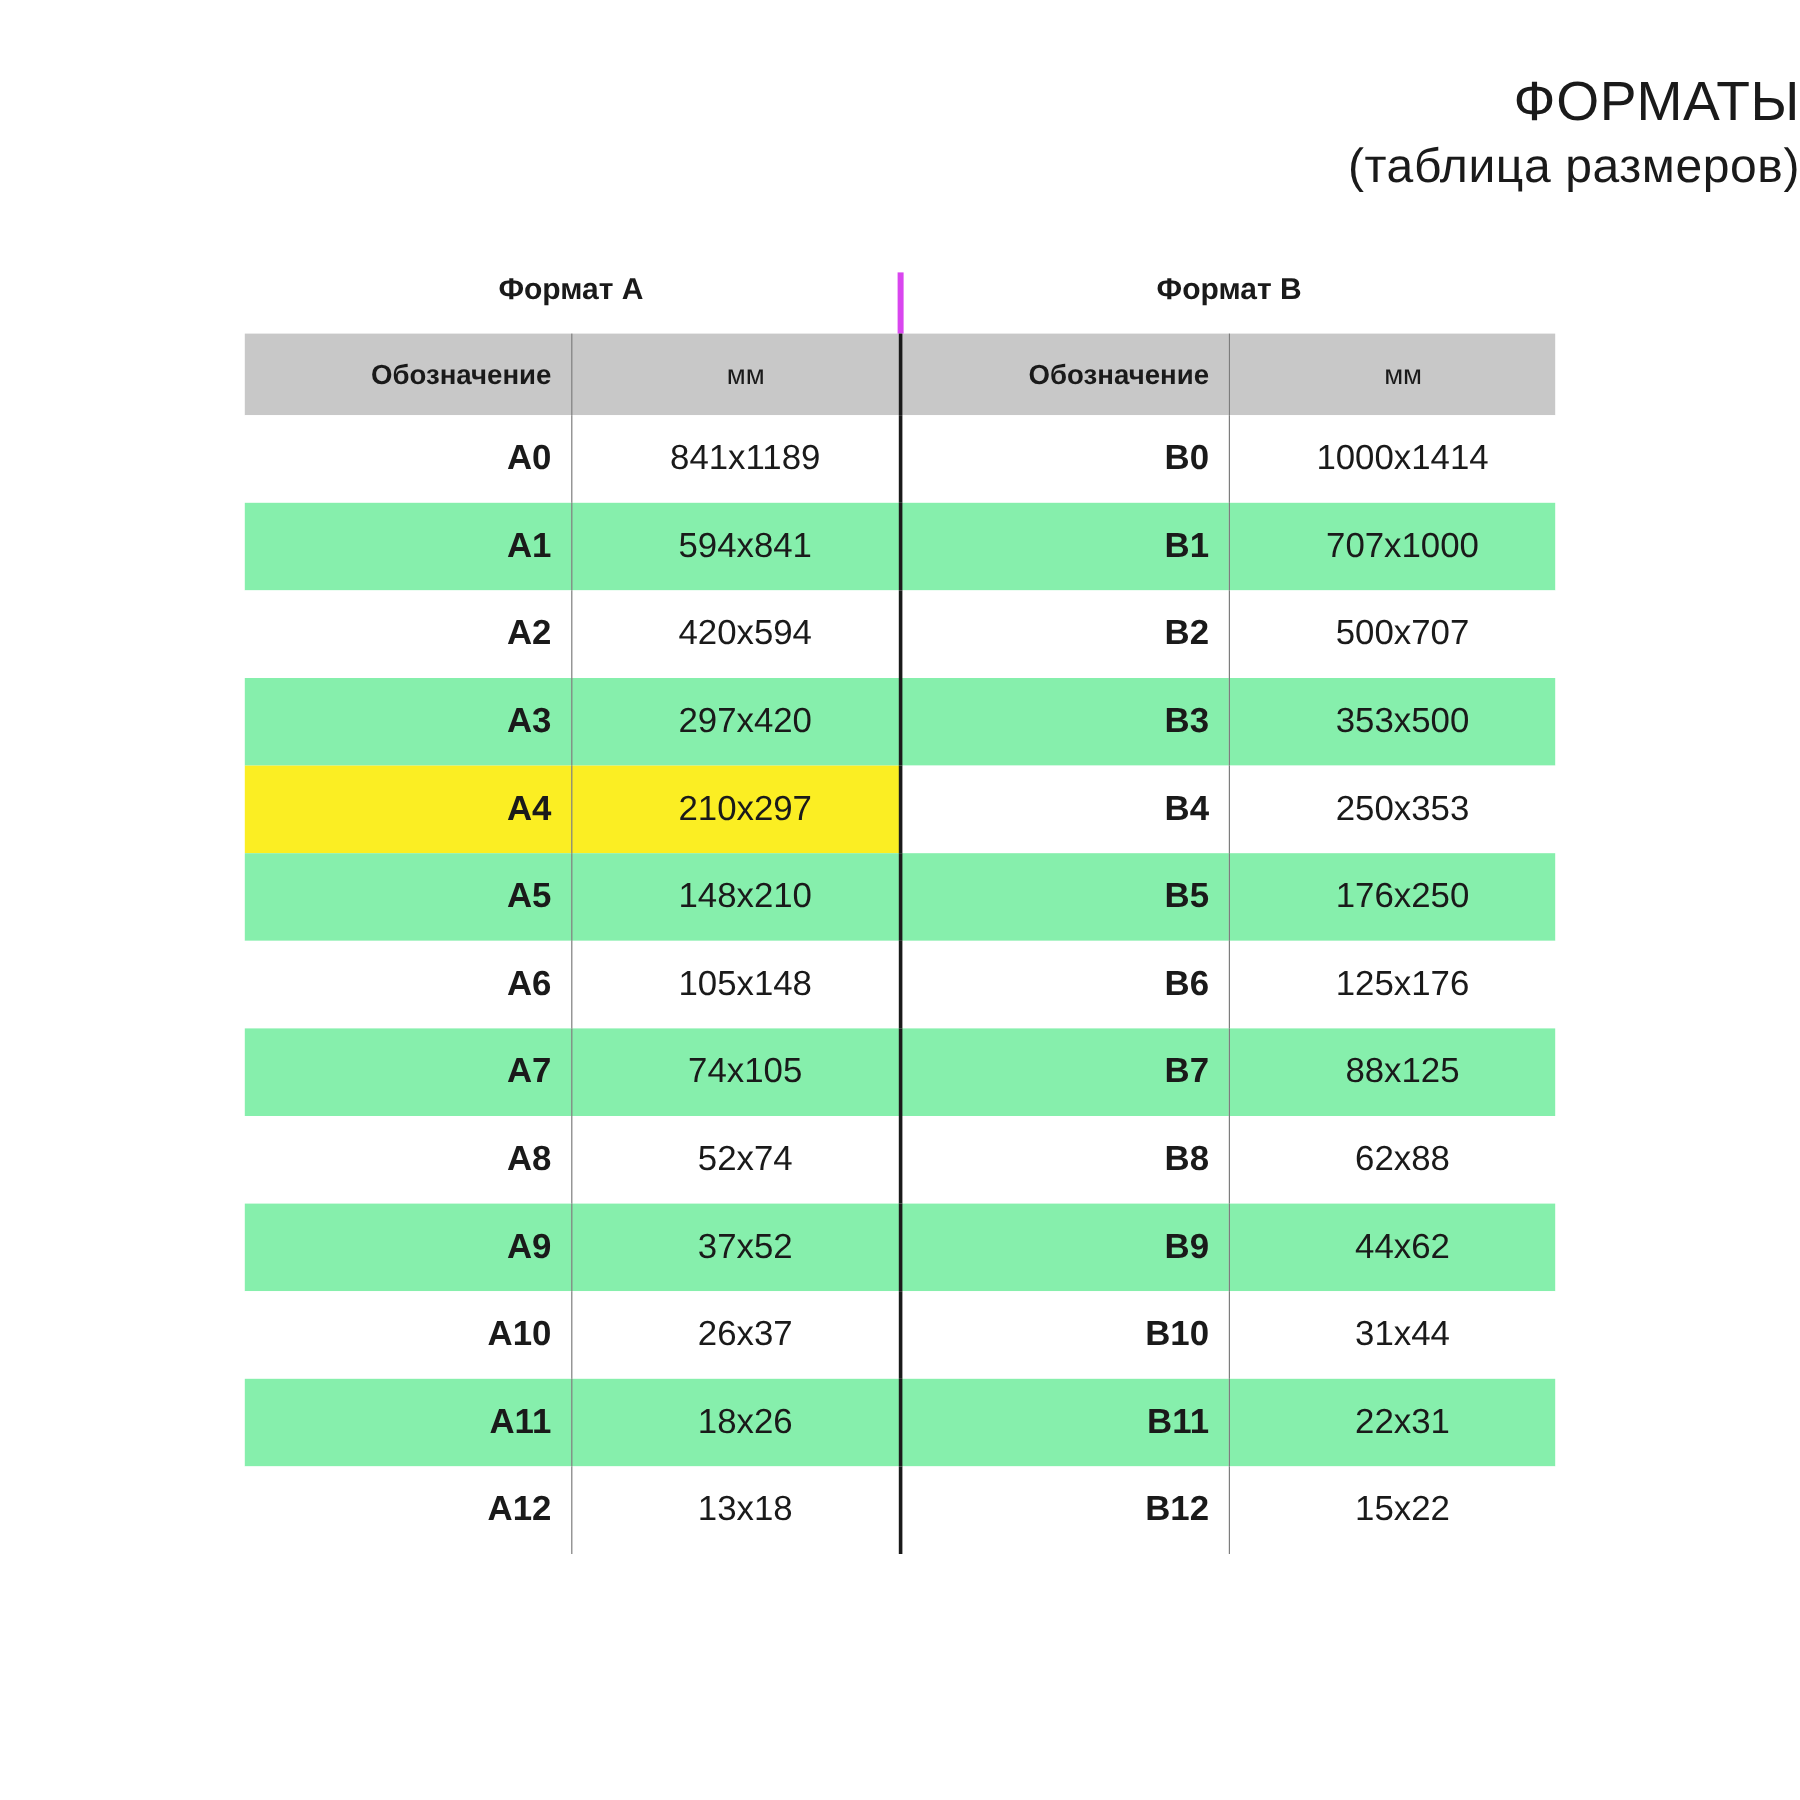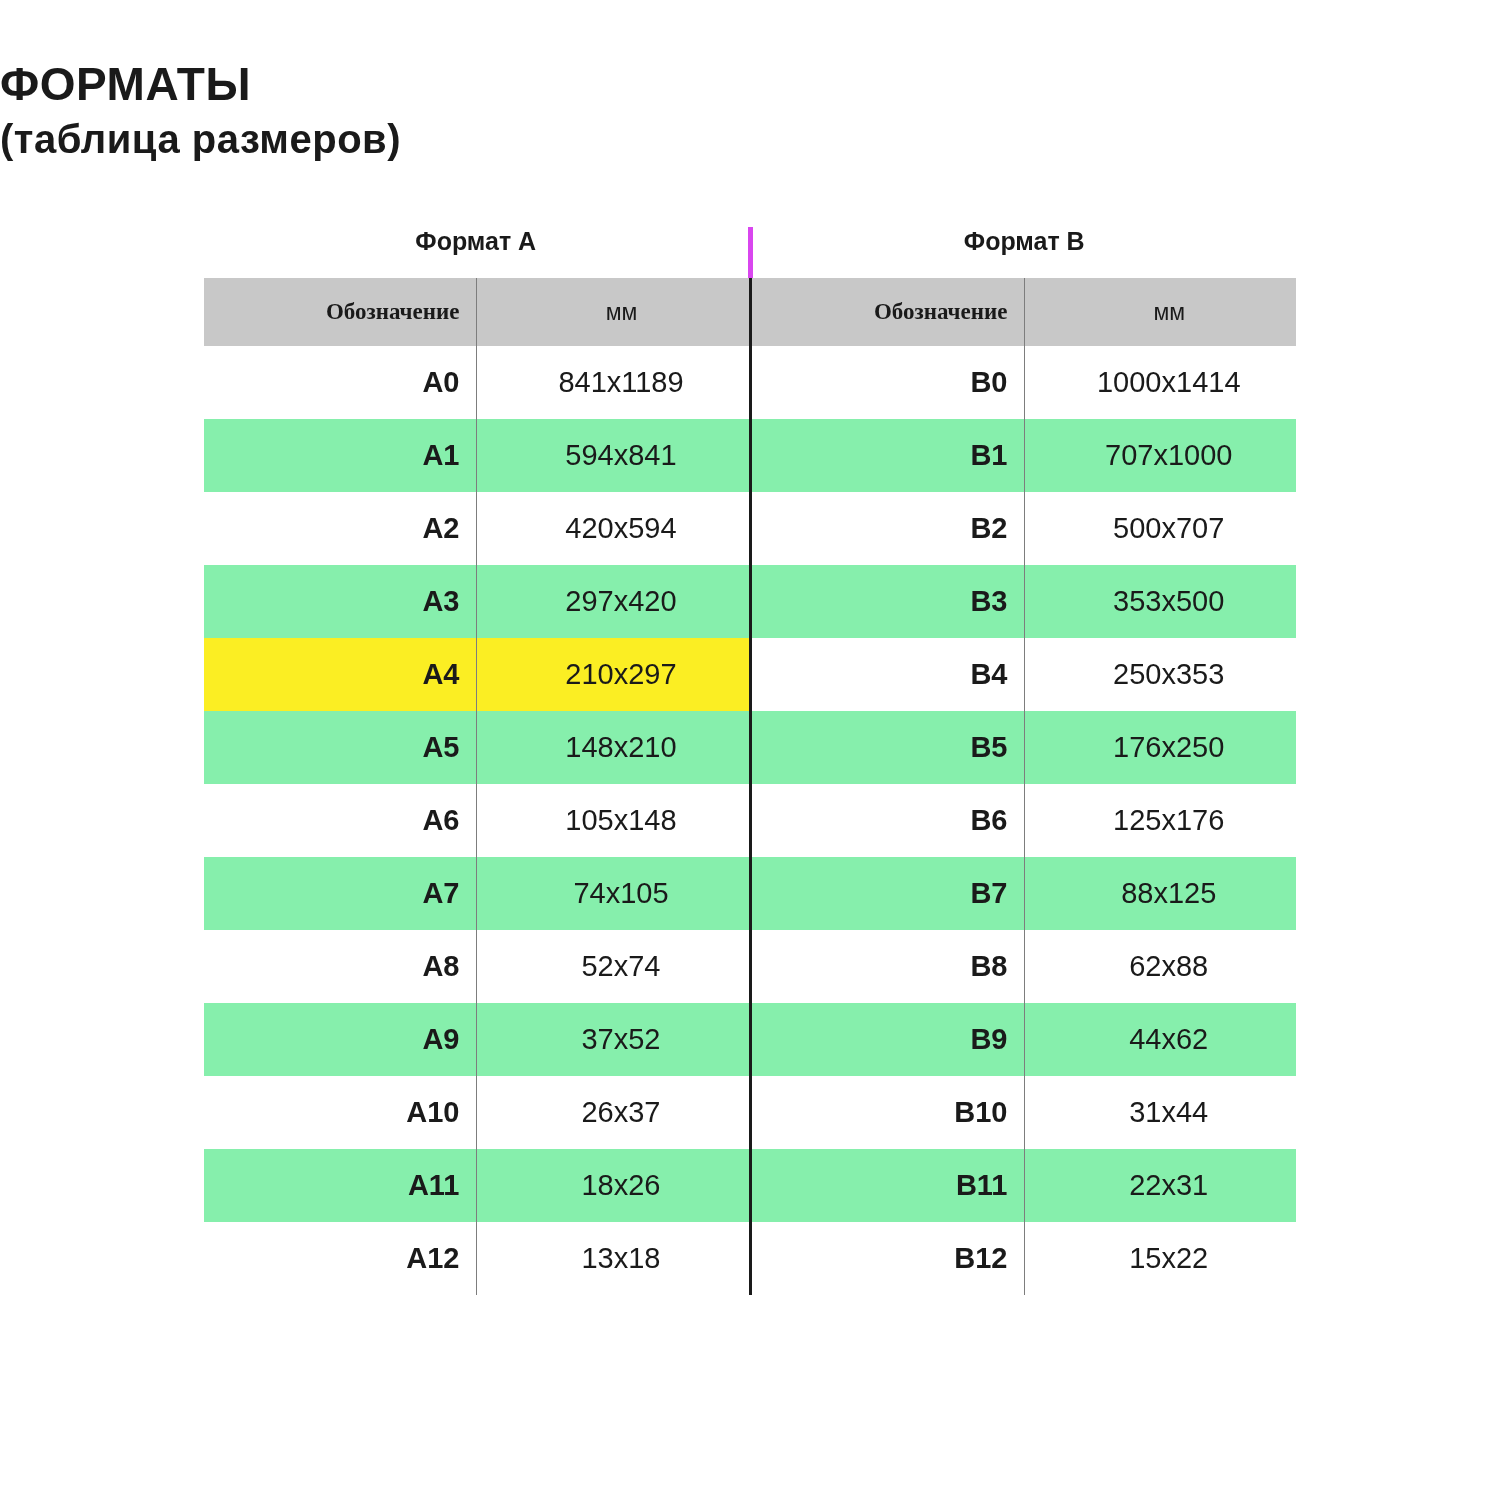--- a/index.html
+++ b/index.html
@@ -15,22 +15,22 @@
     position: relative;
     overflow: hidden;
   }
   .page {
     width: 1500px;
     height: 1500px;
     box-sizing: border-box;
     padding: 55px 0 0 0;
   }
   .title-block {
-    text-align: left;
-    font-weight: bold;
+    text-align: right;
+    font-weight: normal;
     letter-spacing: 0.5px;
   }
   .title-line1 {
     font-size: 46px;
     line-height: 1.28;
   }
   .title-line2 {
     font-size: 40px;
     line-height: 1.28;
   }
@@ -64,21 +64,20 @@
     background: #c8c8c8;
     font-size: 23px;
     height: 68px;
     padding: 0 0 0 18px;
     color: #1a1a1a;
     vertical-align: middle;
   }
   .col-head td.code {
     text-align: right;
     padding: 0 16px 0 0;
-    font-family: Liberation Serif, serif;
   }
 
   tbody tr td {
     height: 71px;
     font-size: 29px;
     vertical-align: middle;
     color: #1a1a1a;
   }
   td.code {
     text-align: right;

